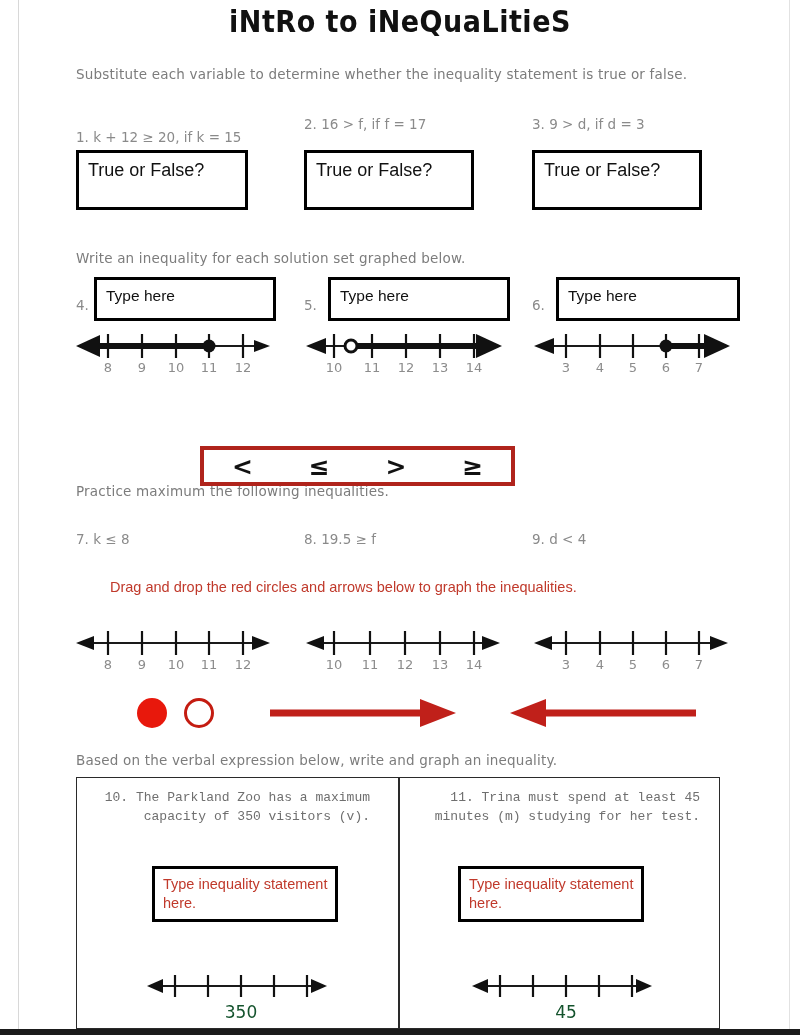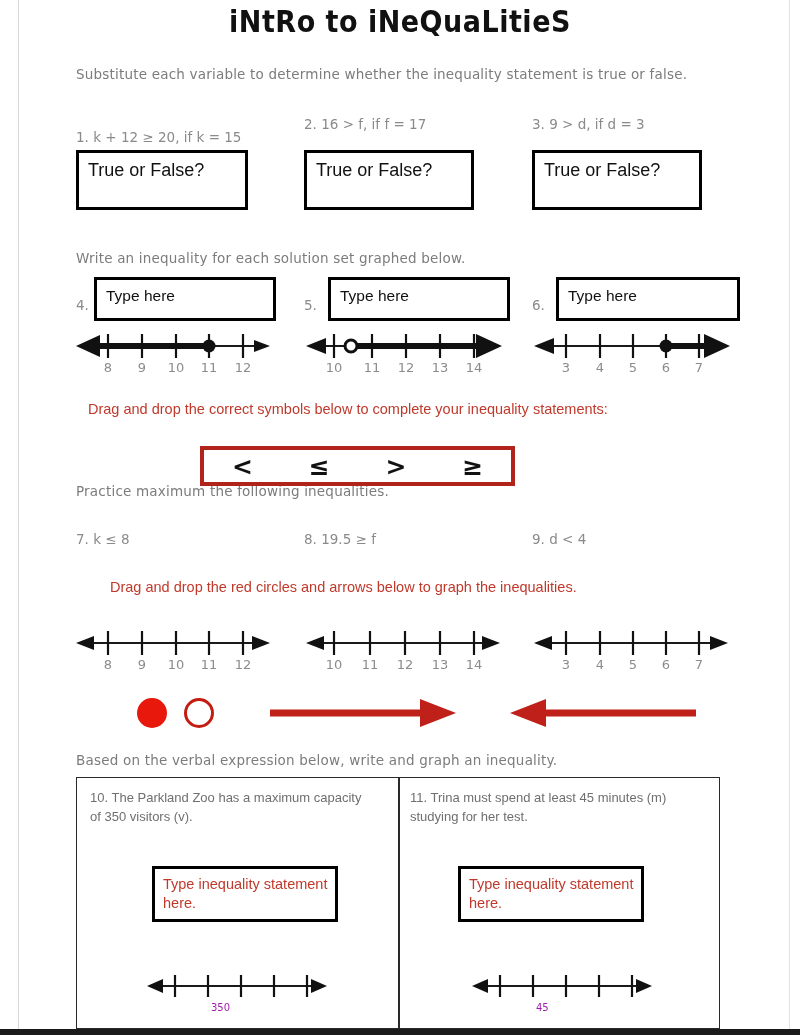--- a/index.html
+++ b/index.html
@@ -104,37 +104,39 @@
   }
 
   .wordtable {
     position:absolute;
     border:1.5px solid #2a2a2a;
     background:#fff;
   }
   .wt-div { position:absolute; top:0; bottom:0; width:1.5px; background:#2a2a2a; }
   .wp-text {
     position:absolute;
-    font-family:Liberation Sans, sans-serif;
+    font-family:Liberation Mono, monospace;
     font-size:13px; color:#6f6f6f;
     line-height:19px;
+    text-align:right;
   }
   .ineq-box {
     position:absolute;
     border:3px solid #000; background:#fff;
   }
   .ineq-box span {
     position:absolute; left:8px; top:6px;
     font-family:"Liberation Sans", sans-serif;
     font-size:14.5px; color:#c0392b; line-height:19px;
   }
   .nl-label {
     position:absolute;
     font-family:"DejaVu Sans", sans-serif;
-    font-size:10px; color:#a21caf;
+    font-size:17px; color:#14532d;
+    text-align:center;
   }
   .tick-label {
     position:absolute;
     font-family:"DejaVu Sans", sans-serif;
     font-size:13px; color:#8c8c8c;
     text-align:center; width:24px;
   }
 </style>
 </head>
 <body>
@@ -240,21 +242,20 @@
       <line x1="167" y1="8" x2="167" y2="32"></line>
     </g>
     <circle cx="134" cy="20" r="6.5" fill="#111"></circle>
   </svg>
   <div class="tick-label" style="left:554px; top:360px;">3</div>
   <div class="tick-label" style="left:588px; top:360px;">4</div>
   <div class="tick-label" style="left:621px; top:360px;">5</div>
   <div class="tick-label" style="left:654px; top:360px;">6</div>
   <div class="tick-label" style="left:687px; top:360px;">7</div>
 
-  <div class="red-instr" style="left:88px; top:400px; width:600px;">Drag and drop the correct symbols below to complete your inequality statements:</div>
 
   <div class="instr" style="left:76px; top:483px;">Practice maximum the following inequalities.</div>
 
   <div class="symbols-box" style="left:200px; top:446px; width:315px; height:40px;">
     <div class="sym">&lt;</div>
     <div class="sym">≤</div>
     <div class="sym">&gt;</div>
     <div class="sym">≥</div>
   </div>
 

